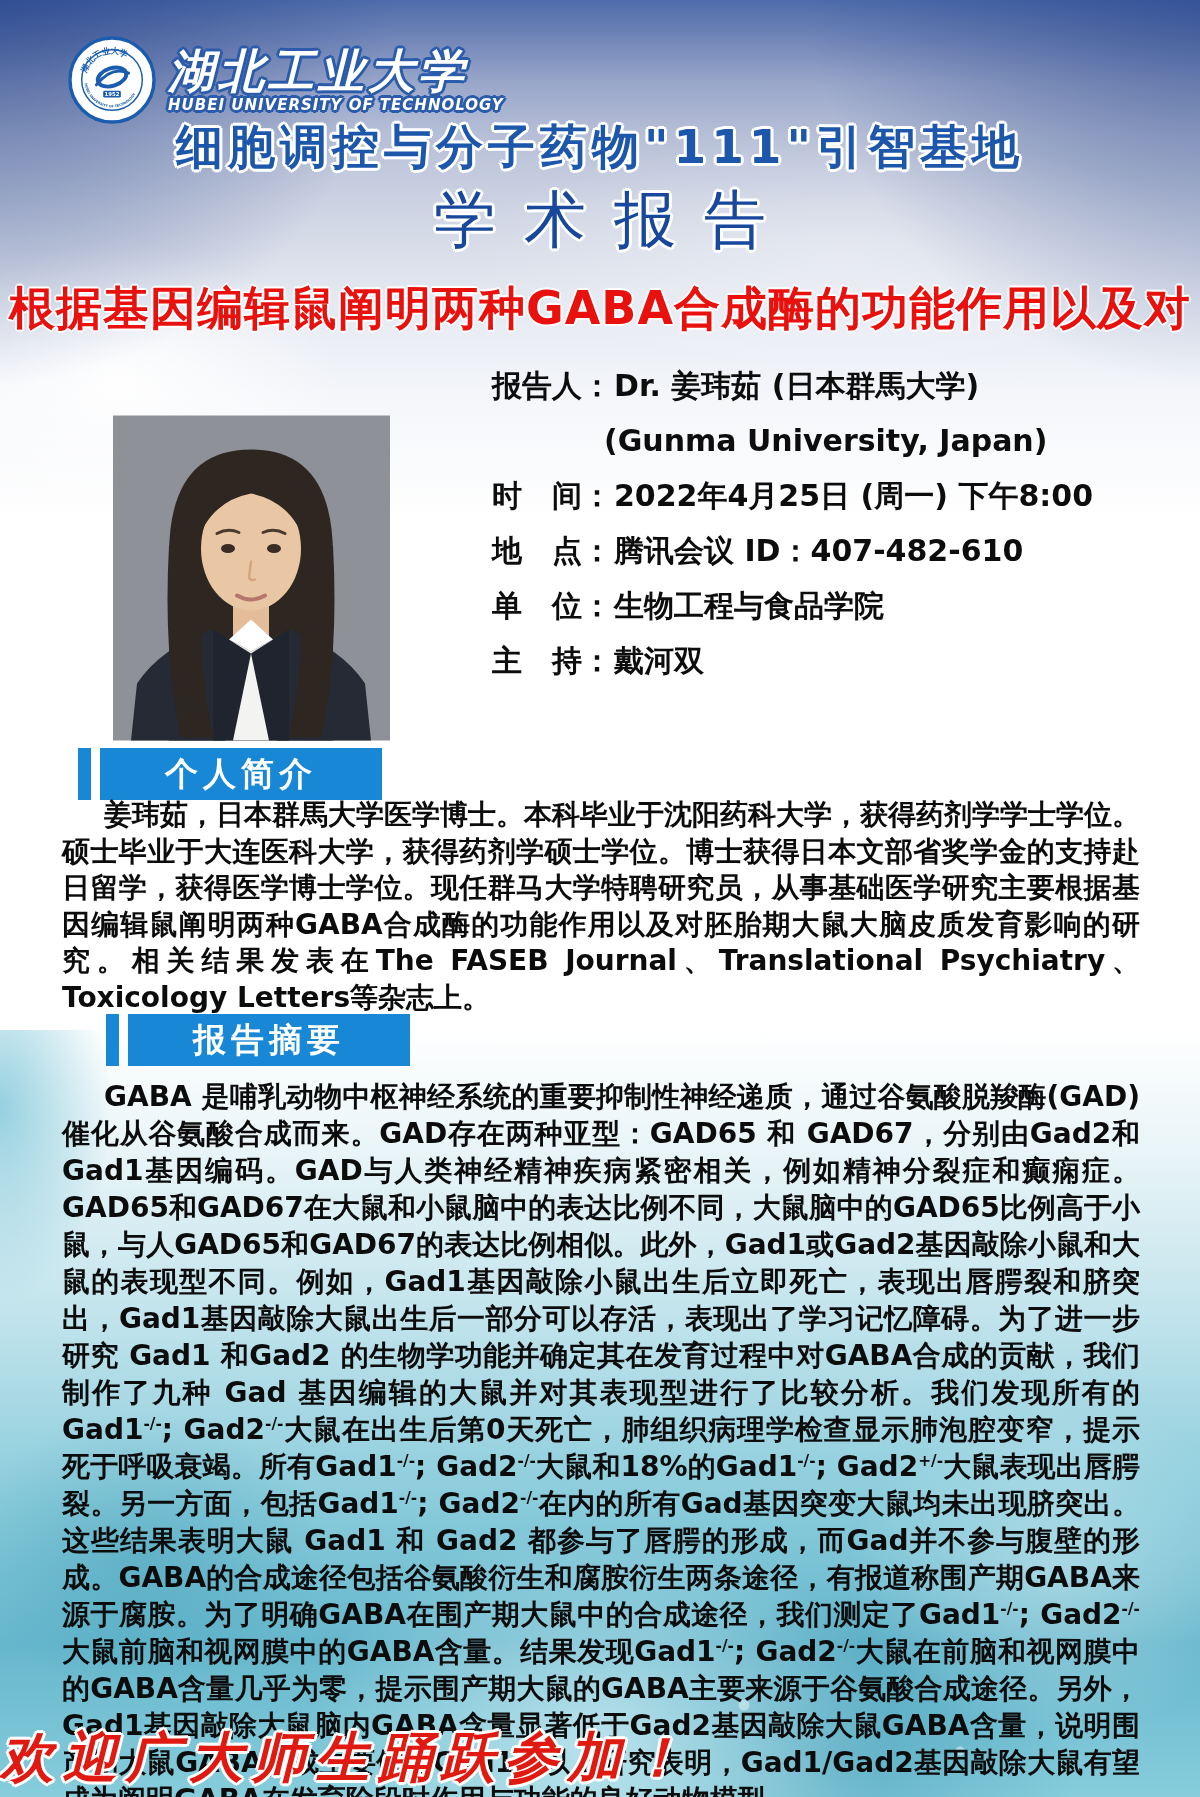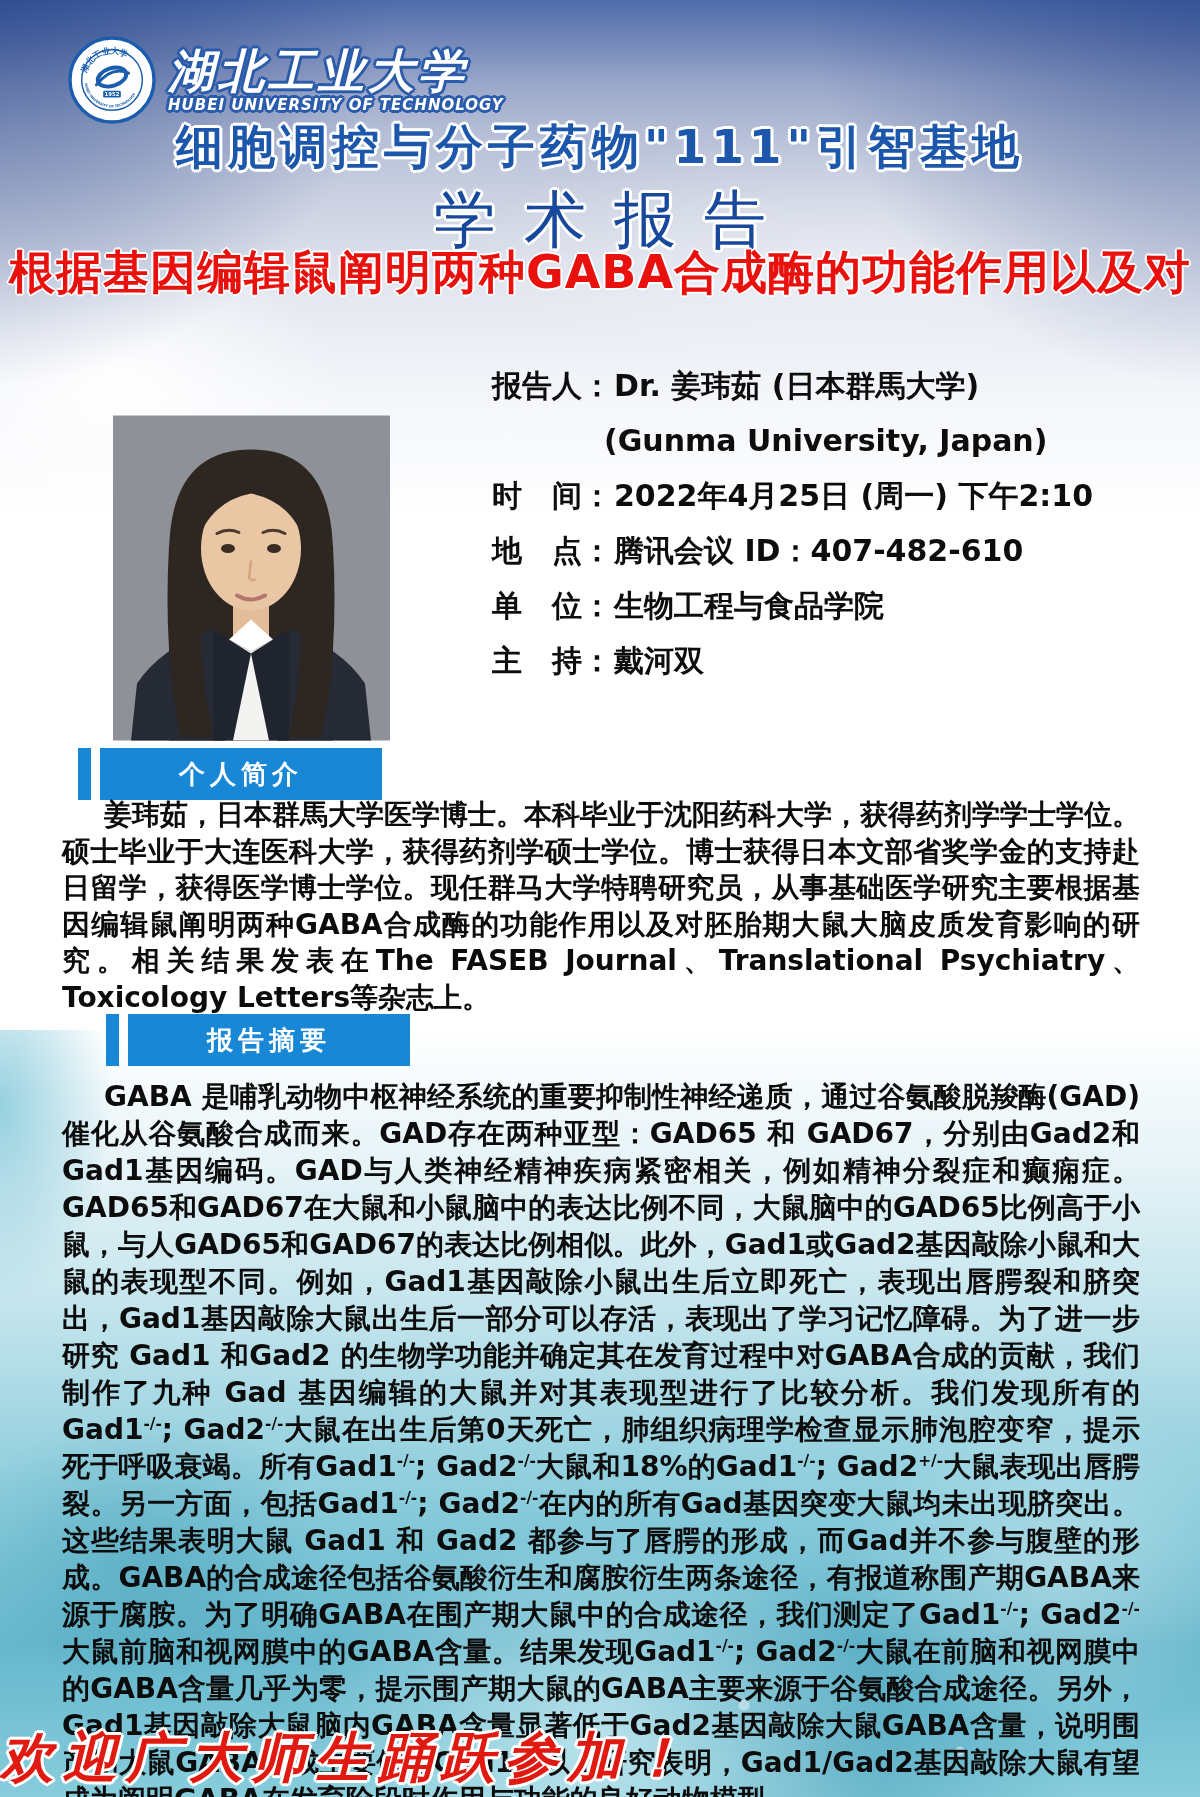--- a/index.html
+++ b/index.html
@@ -38,21 +38,21 @@
     content:"";position:absolute;inset:0;
     background:
       radial-gradient(circle at 18% 86%, rgba(255,255,255,.5) 0 6px, transparent 7px),
       radial-gradient(circle at 30% 93%, rgba(255,255,255,.45) 0 4px, transparent 5px),
       radial-gradient(circle at 62% 88%, rgba(255,255,255,.4) 0 5px, transparent 6px),
       radial-gradient(circle at 80% 94%, rgba(255,255,255,.45) 0 4px, transparent 5px),
       radial-gradient(circle at 45% 97%, rgba(255,255,255,.4) 0 3px, transparent 4px);
   }
   
   .ow{ text-shadow:-2px -2px 0 #fff,2px -2px 0 #fff,-2px 2px 0 #fff,2px 2px 0 #fff,0 -3px 0 #fff,0 3px 0 #fff,-3px 0 0 #fff,3px 0 0 #fff; }
-  .ow-thin{ text-shadow:-1px -1px 0 #fff,1px -1px 0 #fff,-1px 1px 0 #fff,1px 1px 0 #fff,0 2px 0 #fff,0 -2px 0 #fff,2px 0 0 #fff,-2px 0 0 #fff; }
+  .ow-thin{ text-shadow:-1px -1px 0 #fff,1px -1px 0 #fff,-1px 1px 0 #fff,1px 1px 0 #fff,0 2px 0 #fff,0 -2px 0 #fff,2px 0 0 #fff,-2px 0 0 #fff;margin-top:36px; }
   .ob{ text-shadow:-2px -2px 0 #2b5cab,2px -2px 0 #2b5cab,-2px 2px 0 #2b5cab,2px 2px 0 #2b5cab,0 3px 0 #2b5cab,0 -3px 0 #2b5cab,3px 0 0 #2b5cab,-3px 0 0 #2b5cab; }
   
   .logo-row{position:absolute;top:36px;left:68px;display:flex;align-items:center;gap:12px;}
   .logo-svg{width:88px;height:88px;display:block;}
   .univ-names{display:flex;flex-direction:column;line-height:1;}
   .univ-cn{font-size:46px;font-weight:bold;font-style:italic;color:#ffffff;letter-spacing:4px;}
   .univ-en{font-size:15px;font-weight:bold;font-style:italic;color:#ffffff;letter-spacing:1px;margin-top:4px;}
   .program-title{
     position:absolute;top:116px;left:0;width:100%;text-align:center;
     font-size:47px;font-weight:bold;color:#1d57ab;letter-spacing:5px;
@@ -71,21 +71,21 @@
   .photo svg{display:block;width:100%;height:100%;}
   .info-rows{position:absolute;left:492px;top:0;}
   .irow{height:55px;line-height:55px;font-size:30px;font-weight:bold;color:#0d0d0d;white-space:nowrap;}
   .ilabel{display:inline-block;min-width:122px;}
   .irow.en{padding-left:112px;}
   
   .sec-head{position:absolute;left:78px;display:flex;align-items:stretch;height:52px;}
   .sec-head.h1{top:748px;}
   .sec-head.h2{top:1014px;padding-left:28px;}
   .sec-bar{width:13px;background:#1787d6;margin-right:9px;}
-  .sec-box{min-width:238px;background:#1787d6;color:#ffffff;font-size:26px;font-weight:bold;
+  .sec-box{min-width:238px;background:#1787d6;color:#ffffff;font-size:33px;font-weight:bold;
            display:flex;align-items:center;justify-content:center;letter-spacing:5px;padding:0 22px;}
   .para{
     position:absolute;left:62px;width:1078px;
     font-size:28px;font-weight:bold;color:#0c0c0c;
     line-height:36.5px;text-align:justify;text-indent:1.5em;margin:0;
   }
   .para.bio{top:797px;}
   .para.abs{top:1078px;line-height:37px;}
   .para sup{font-size:.55em;font-weight:bold;vertical-align:super;line-height:0;}
   
@@ -158,21 +158,21 @@
       </svg>
     </div>
     <div class="info-rows">
       <div class="irow">
         <span class="ilabel">报告人：</span><span>Dr. 姜玮茹 (日本群馬大学)</span>
       </div>
       <div class="irow en">
         <span>(Gunma University, Japan)</span>
       </div>
       <div class="irow">
-        <span class="ilabel">时　间：</span><span>2022年4月25日 (周一) 下午2:10</span>
+        <span class="ilabel">时　间：</span><span>2022年4月25日 (周一) 下午8:00</span>
       </div>
       <div class="irow">
         <span class="ilabel">地　点：</span><span>腾讯会议 ID：407-482-610</span>
       </div>
       <div class="irow">
         <span class="ilabel">单　位：</span><span>生物工程与食品学院</span>
       </div>
       <div class="irow">
         <span class="ilabel">主　持：</span><span>戴河双</span>
       </div>

